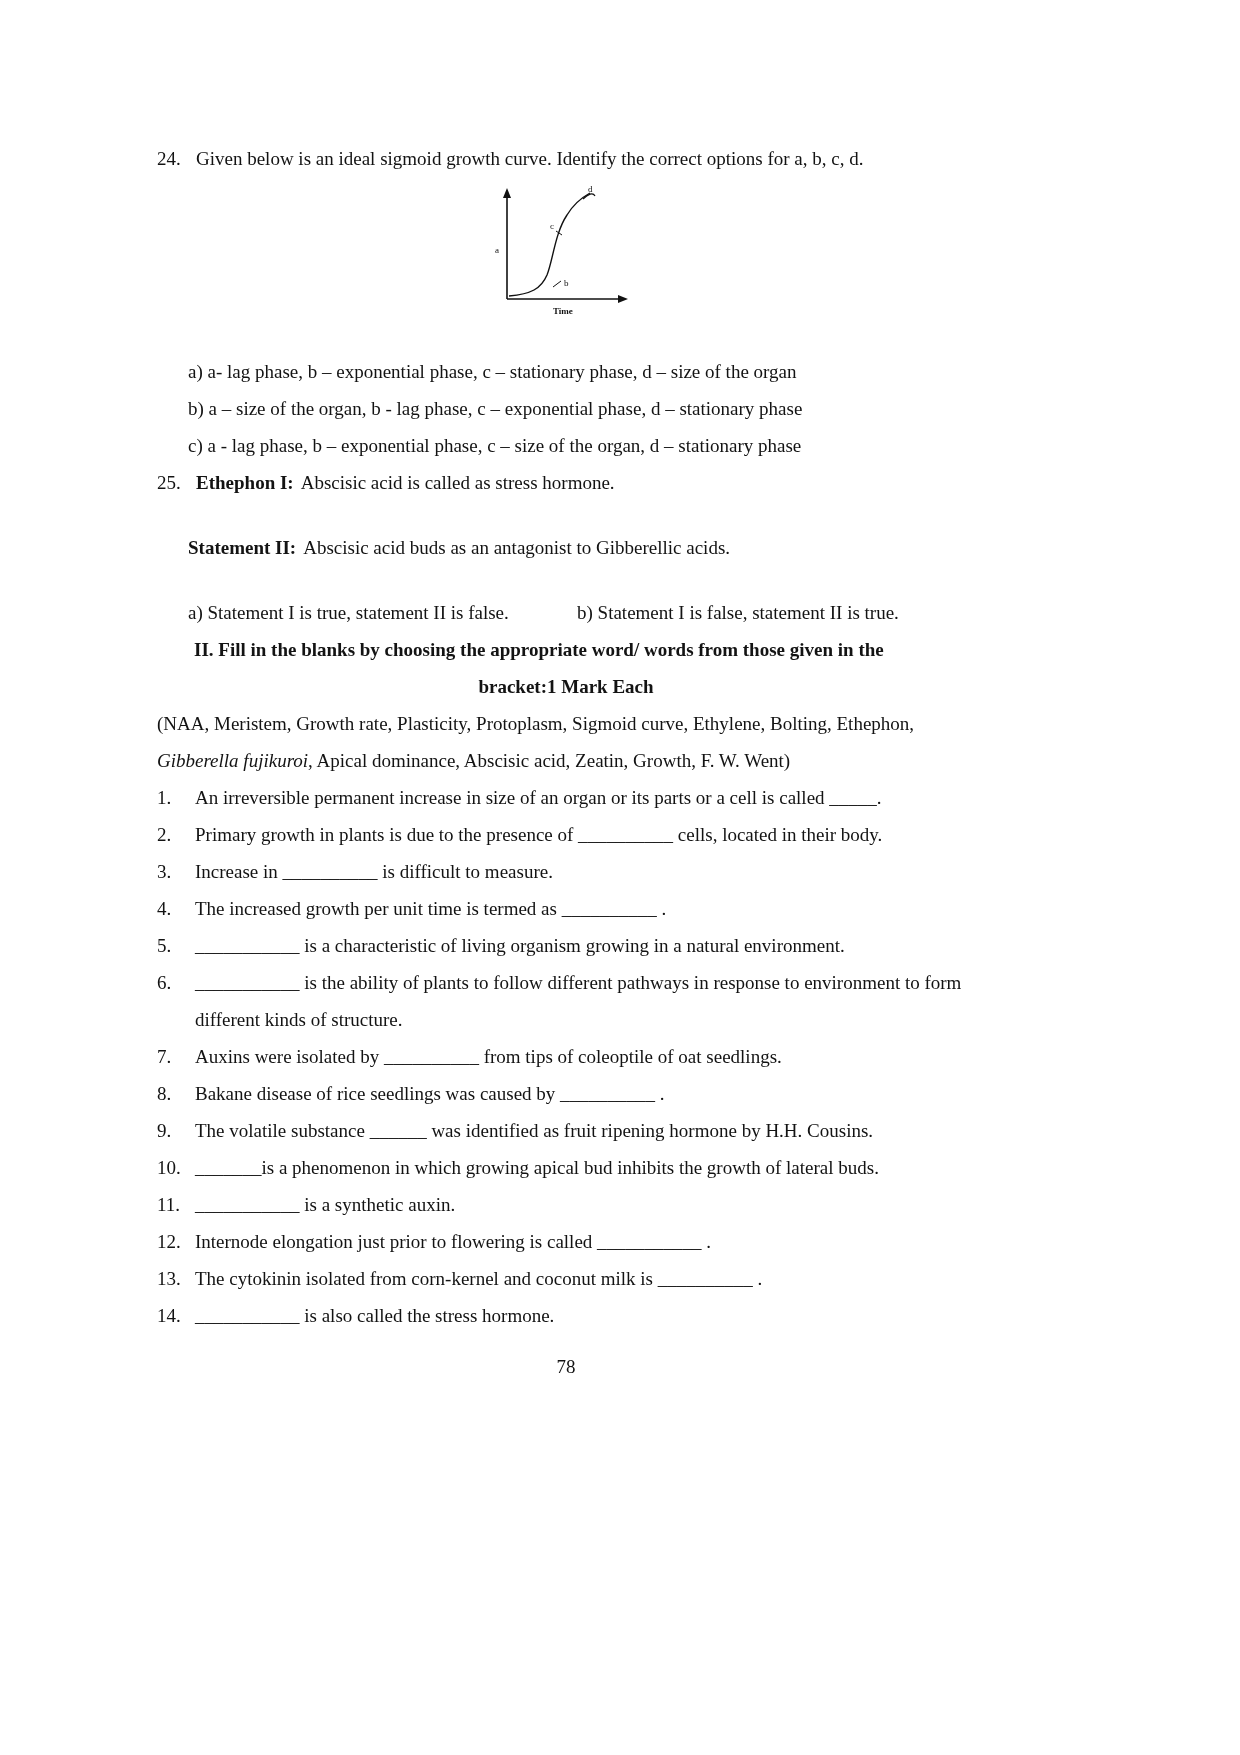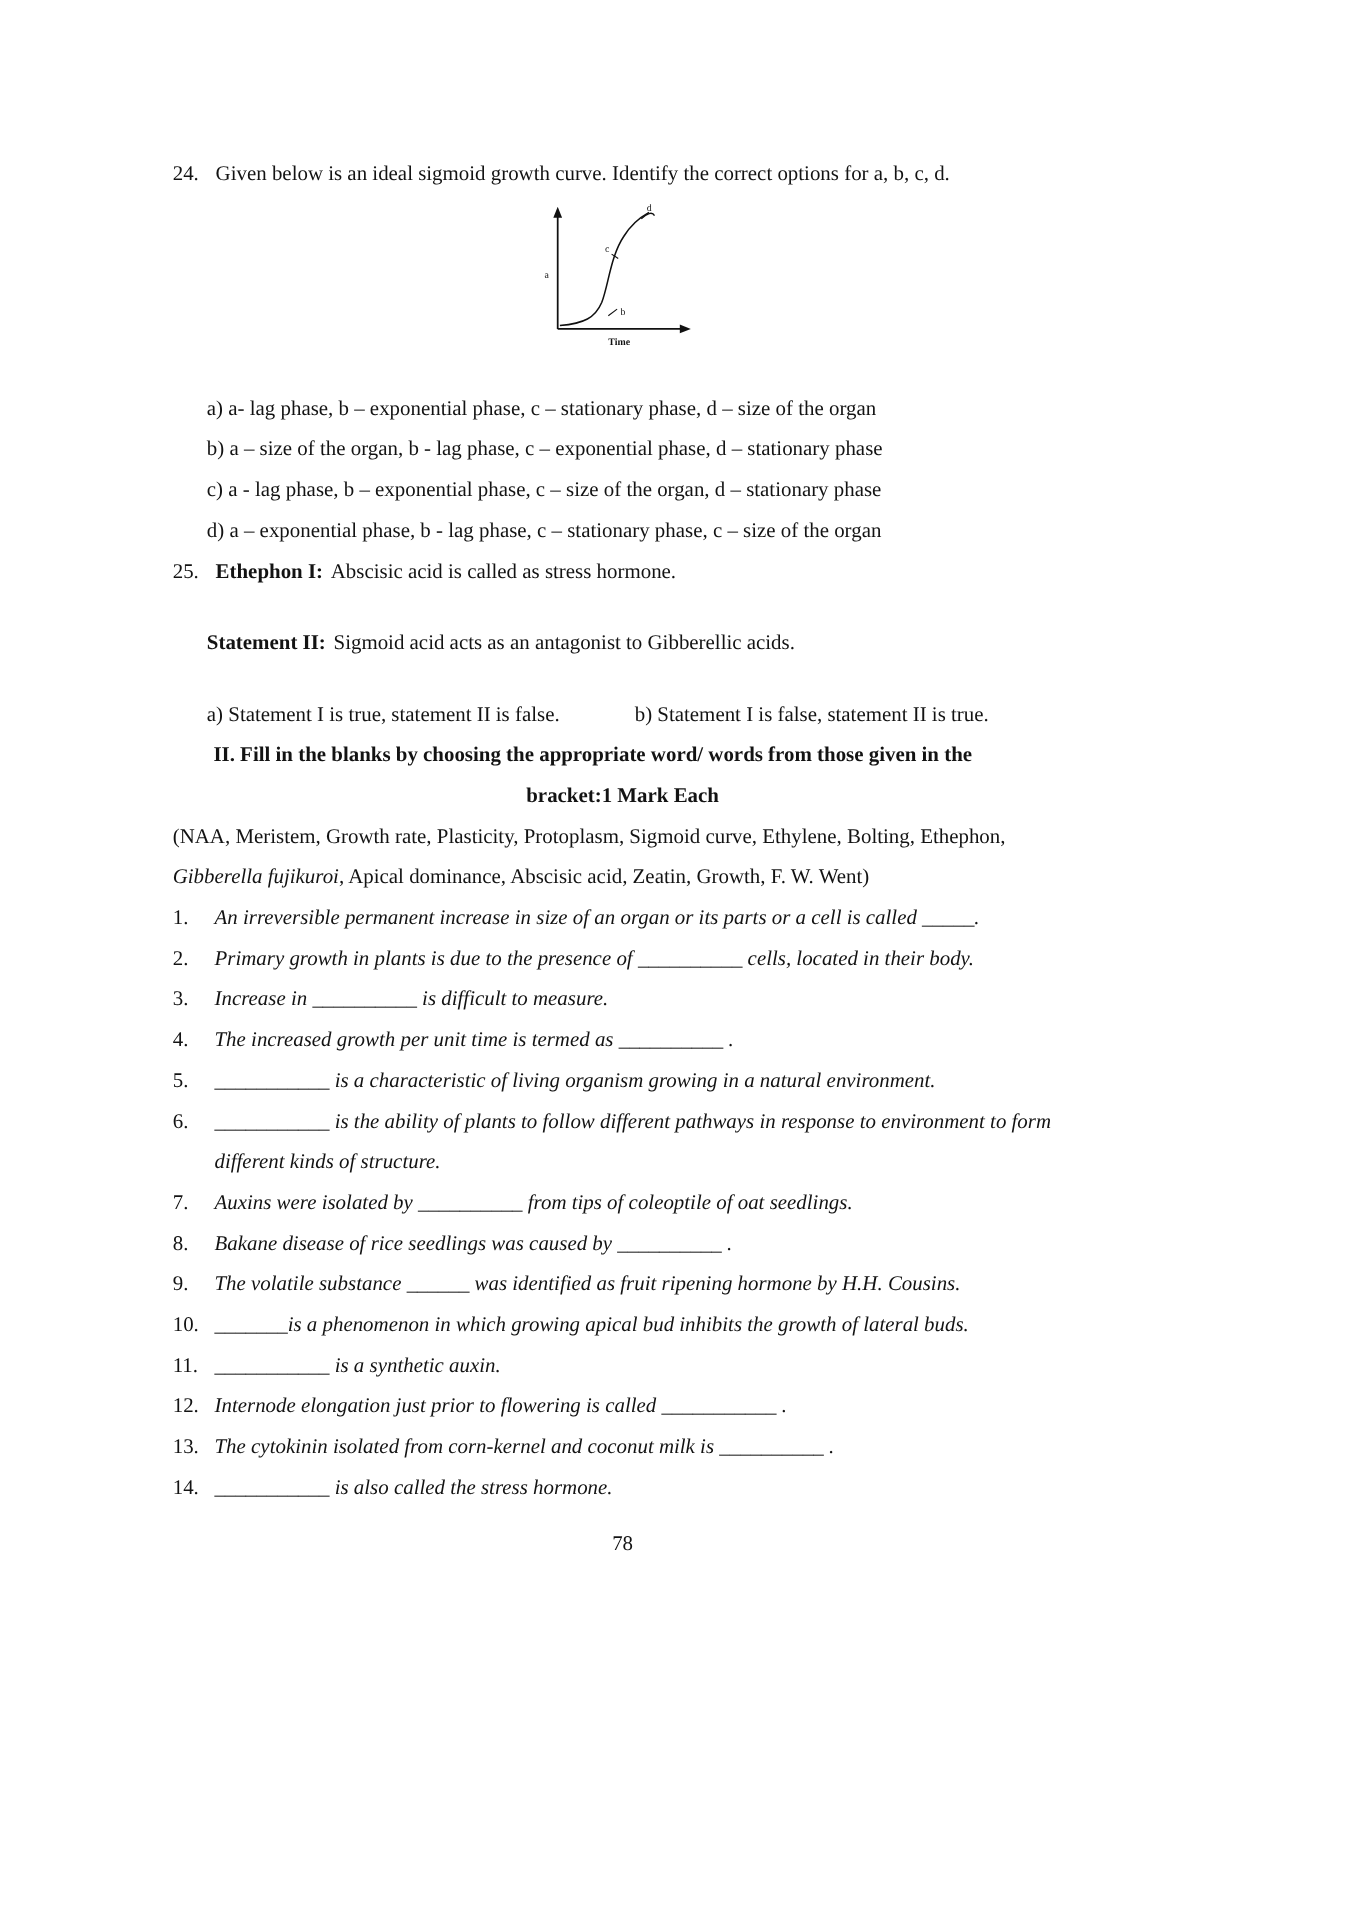--- a/index.html
+++ b/index.html
@@ -24,21 +24,21 @@
   .lbl{font-weight:bold;margin-right:7px;}
   .figure-wrap{
     margin:6px 0 6px 330px;
     height:142px;
   }
   .opt2row{display:flex;}
   .opt2row .col-a{flex:0 0 389px;}
   .heading-line2{display:flex;justify-content:center;font-weight:bold;}
   .fill-row{display:flex;}
   .fill-num{flex:0 0 38px;}
-  .fill-text{flex:1;font-style:italic;}
+  .fill-text{flex:1;}
   .page-number{
     text-align:center;
     margin-top:14px;
   }
   svg text{font-family:"Liberation Serif", serif;}
 </style>
 </head>
 <body>
 
 <div class="page">
@@ -69,28 +69,27 @@
       <text x="63" y="46" font-size="9" fill="#111">c</text>
       <text x="101" y="9" font-size="9" fill="#111">d</text>
       <text x="66" y="131" font-size="9" font-weight="bold" fill="#111">Time</text>
     </svg>
   </div>
 
   <div class="indent">
     <div class="row">a) a- lag phase, b – exponential phase, c – stationary phase, d – size of the organ</div>
     <div class="row">b) a – size of the organ, b - lag phase, c – exponential phase, d – stationary phase</div>
     <div class="row">c) a - lag phase, b – exponential phase, c – size of the organ, d – stationary phase</div>
-    <div class="row">d) a – exponential phase, b - lag phase, c – stationary phase, c – size of the organ</div>
   </div>
 
   <div class="row">
     <span class="qnum">25.</span><span class="lbl">Ethephon I:</span><span>Abscisic acid is called as stress hormone.</span>
   </div>
   <div class="row indent">
-    <span class="lbl">Statement II:</span><span>Sigmoid acid acts as an antagonist to Gibberellic acids.</span>
+    <span class="lbl">Statement II:</span><span>Abscisic acid buds as an antagonist to Gibberellic acids.</span>
   </div>
   <div class="opt2row indent">
     <span class="col-a">a) Statement I is true, statement II is false.</span>
     <span>b) Statement I is false, statement II is true.</span>
   </div>
 
   <div class="row bold">II. Fill in the blanks by choosing the appropriate word/ words from those given in the</div>
   <div class="heading-line2">
     <span>bracket:</span>
     <span>1 Mark Each</span>

